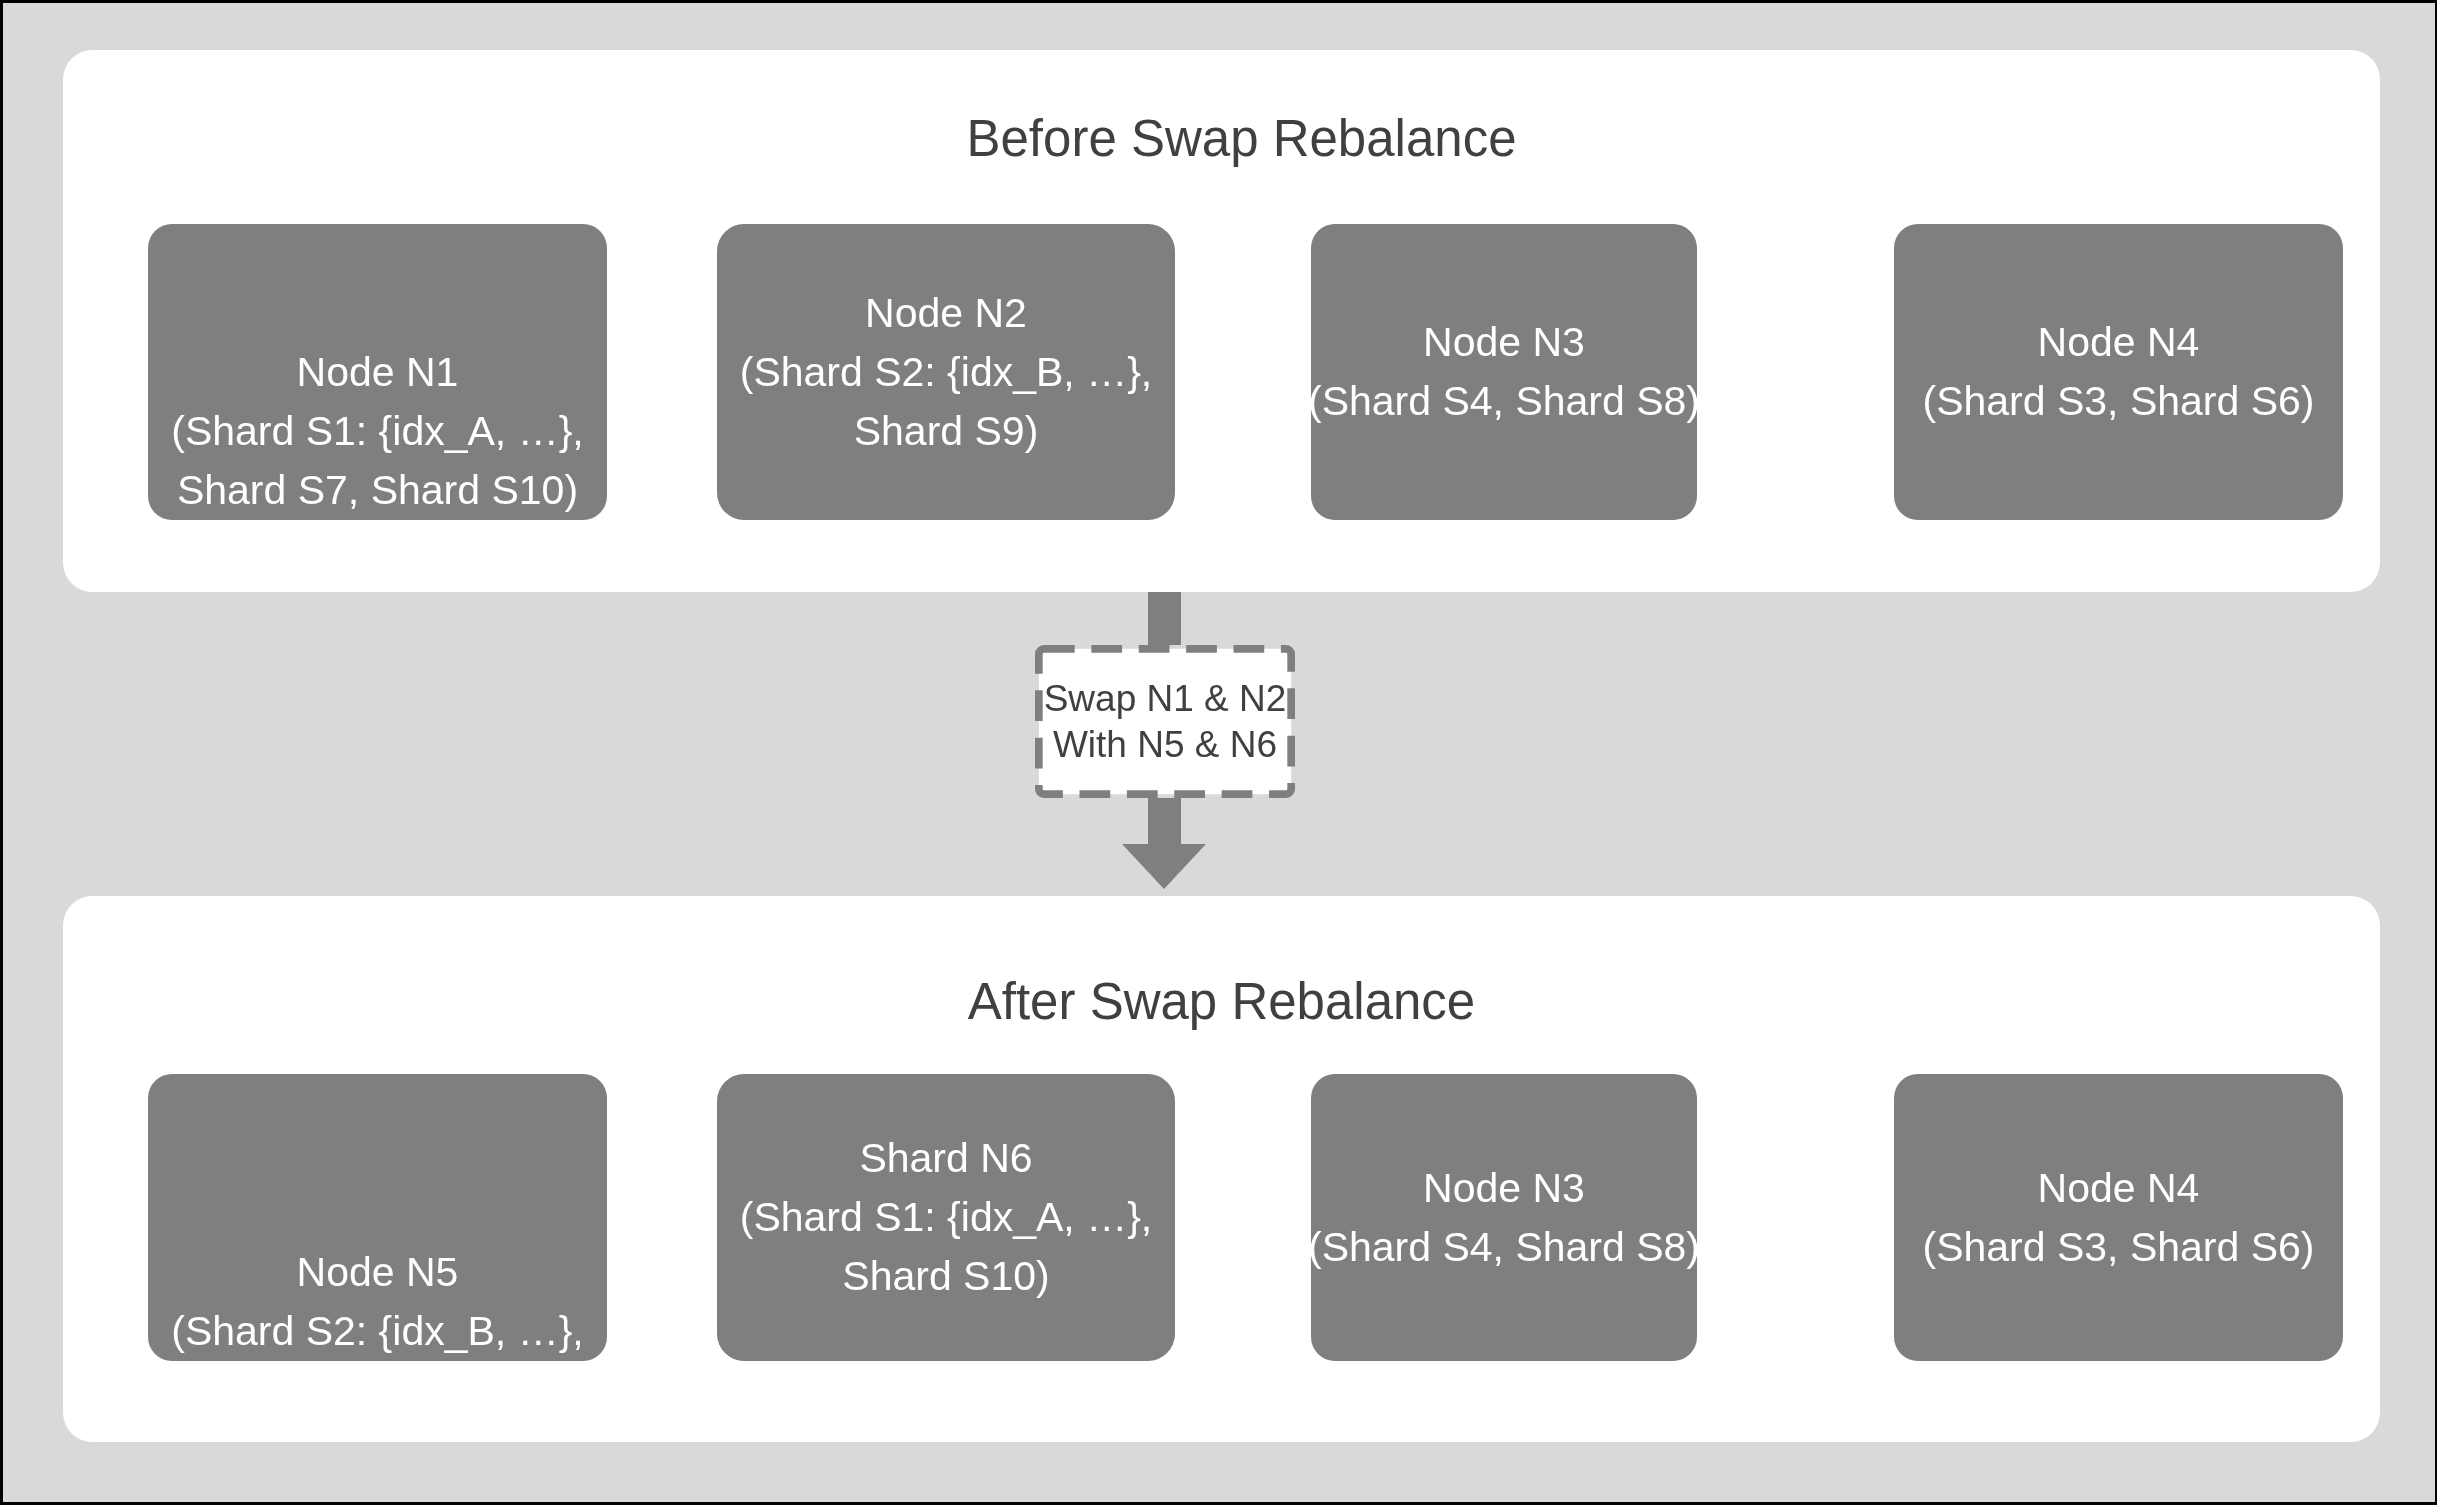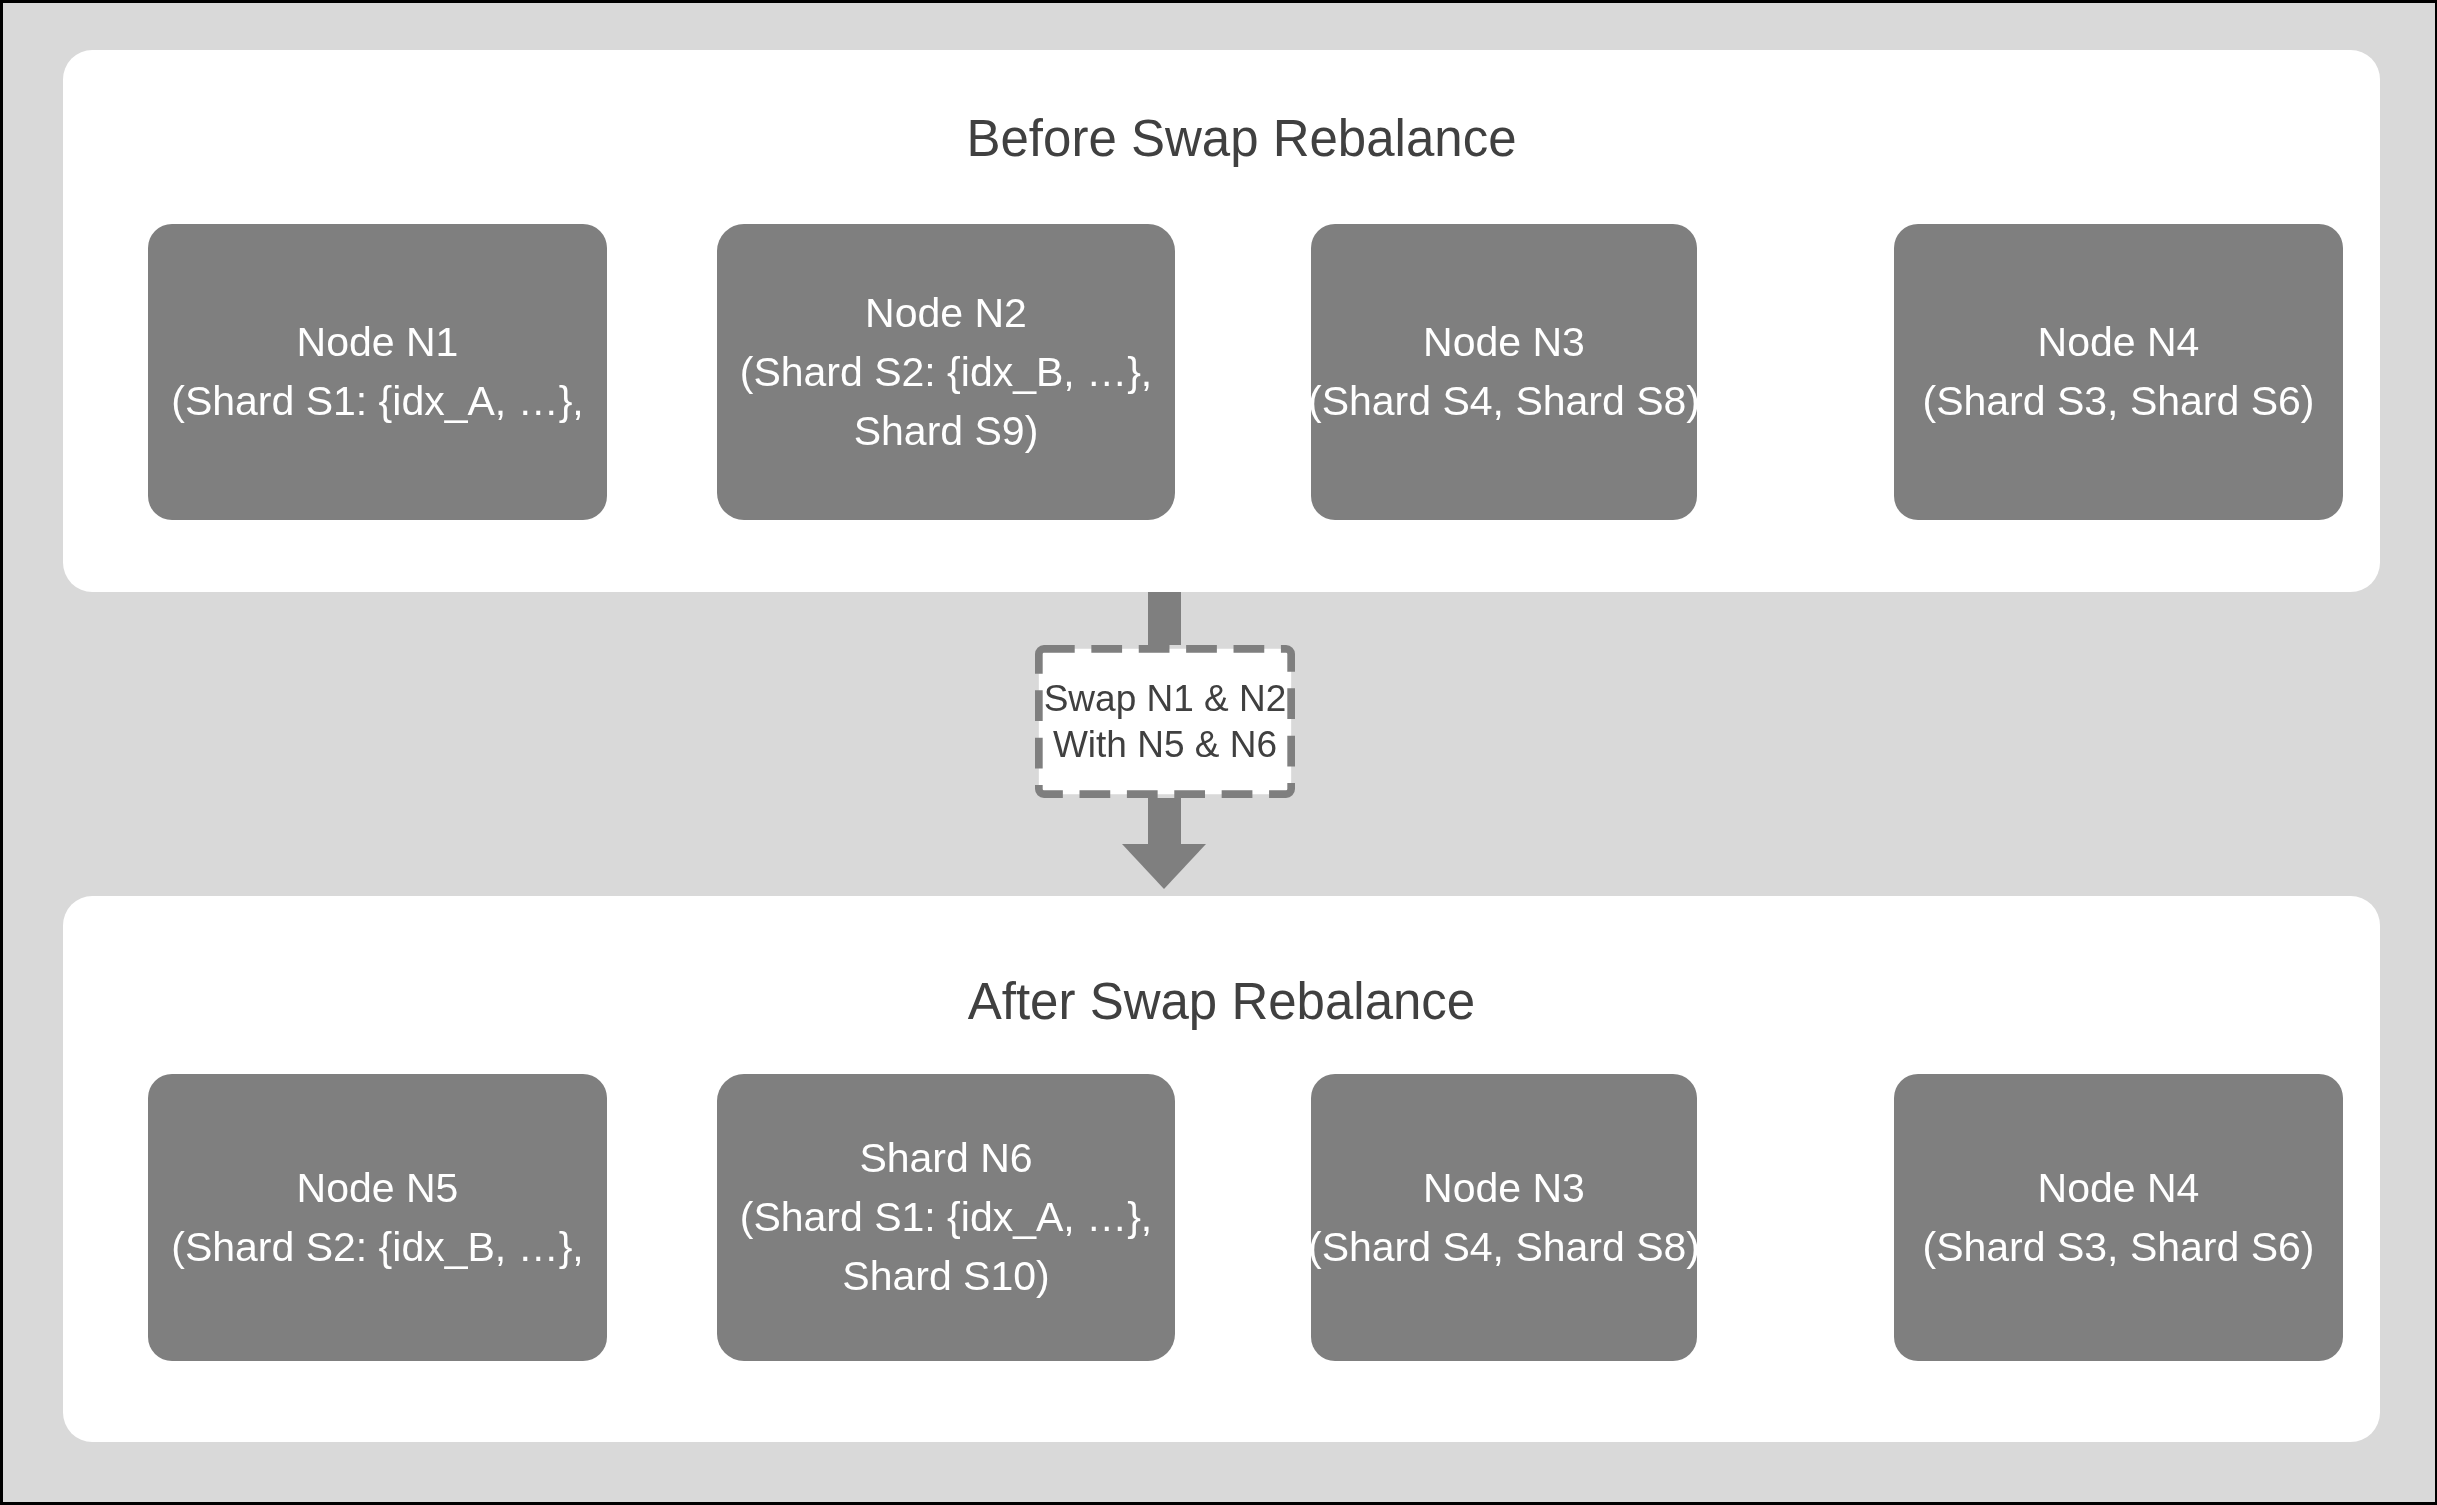--- a/index.html
+++ b/index.html
@@ -44,21 +44,21 @@
     flex-direction: column;
     justify-content: center;
     align-items: center;
     text-align: center;
     font-size: 41px;
     line-height: 59px;
   }
   .node span { display: block; white-space: nowrap; }
   .row1 { top: 221px;  height: 296px; }
   .row2 { top: 1071px; height: 287px; }
-  .col1 { left: 145px;  width: 459px; }
+  .col1 { left: 145px;  width: 459px; justify-content: flex-end; }
   .col2 { left: 714px; width: 458px; border-radius: 27px; }
   .col3 { left: 1308px; width: 386px; }
   .col4 { left: 1891px; width: 449px; }
   .arrow-shaft {
     position: absolute;
     left: 1145px;
     width: 33px;
     background: #7f7f7f;
   }
   .arrow-shaft.top    { top: 589px;  height: 53px; }
@@ -100,20 +100,21 @@
 <body>
 
 <div class="canvas">
 
   <div class="panel before"></div>
   <div class="section-title before">Before Swap Rebalance</div>
 
   <div class="node row1 col1">
     <span>Node N1</span>
     <span>(Shard S1: {idx_A, …},</span>
+    <span>Shard S7, Shard S10)</span>
   </div>
   <div class="node row1 col2">
     <span>Node N2</span>
     <span>(Shard S2: {idx_B, …},</span>
     <span>Shard S9)</span>
   </div>
   <div class="node row1 col3">
     <span>Node N3</span>
     <span>(Shard S4, Shard S8)</span>
   </div>

